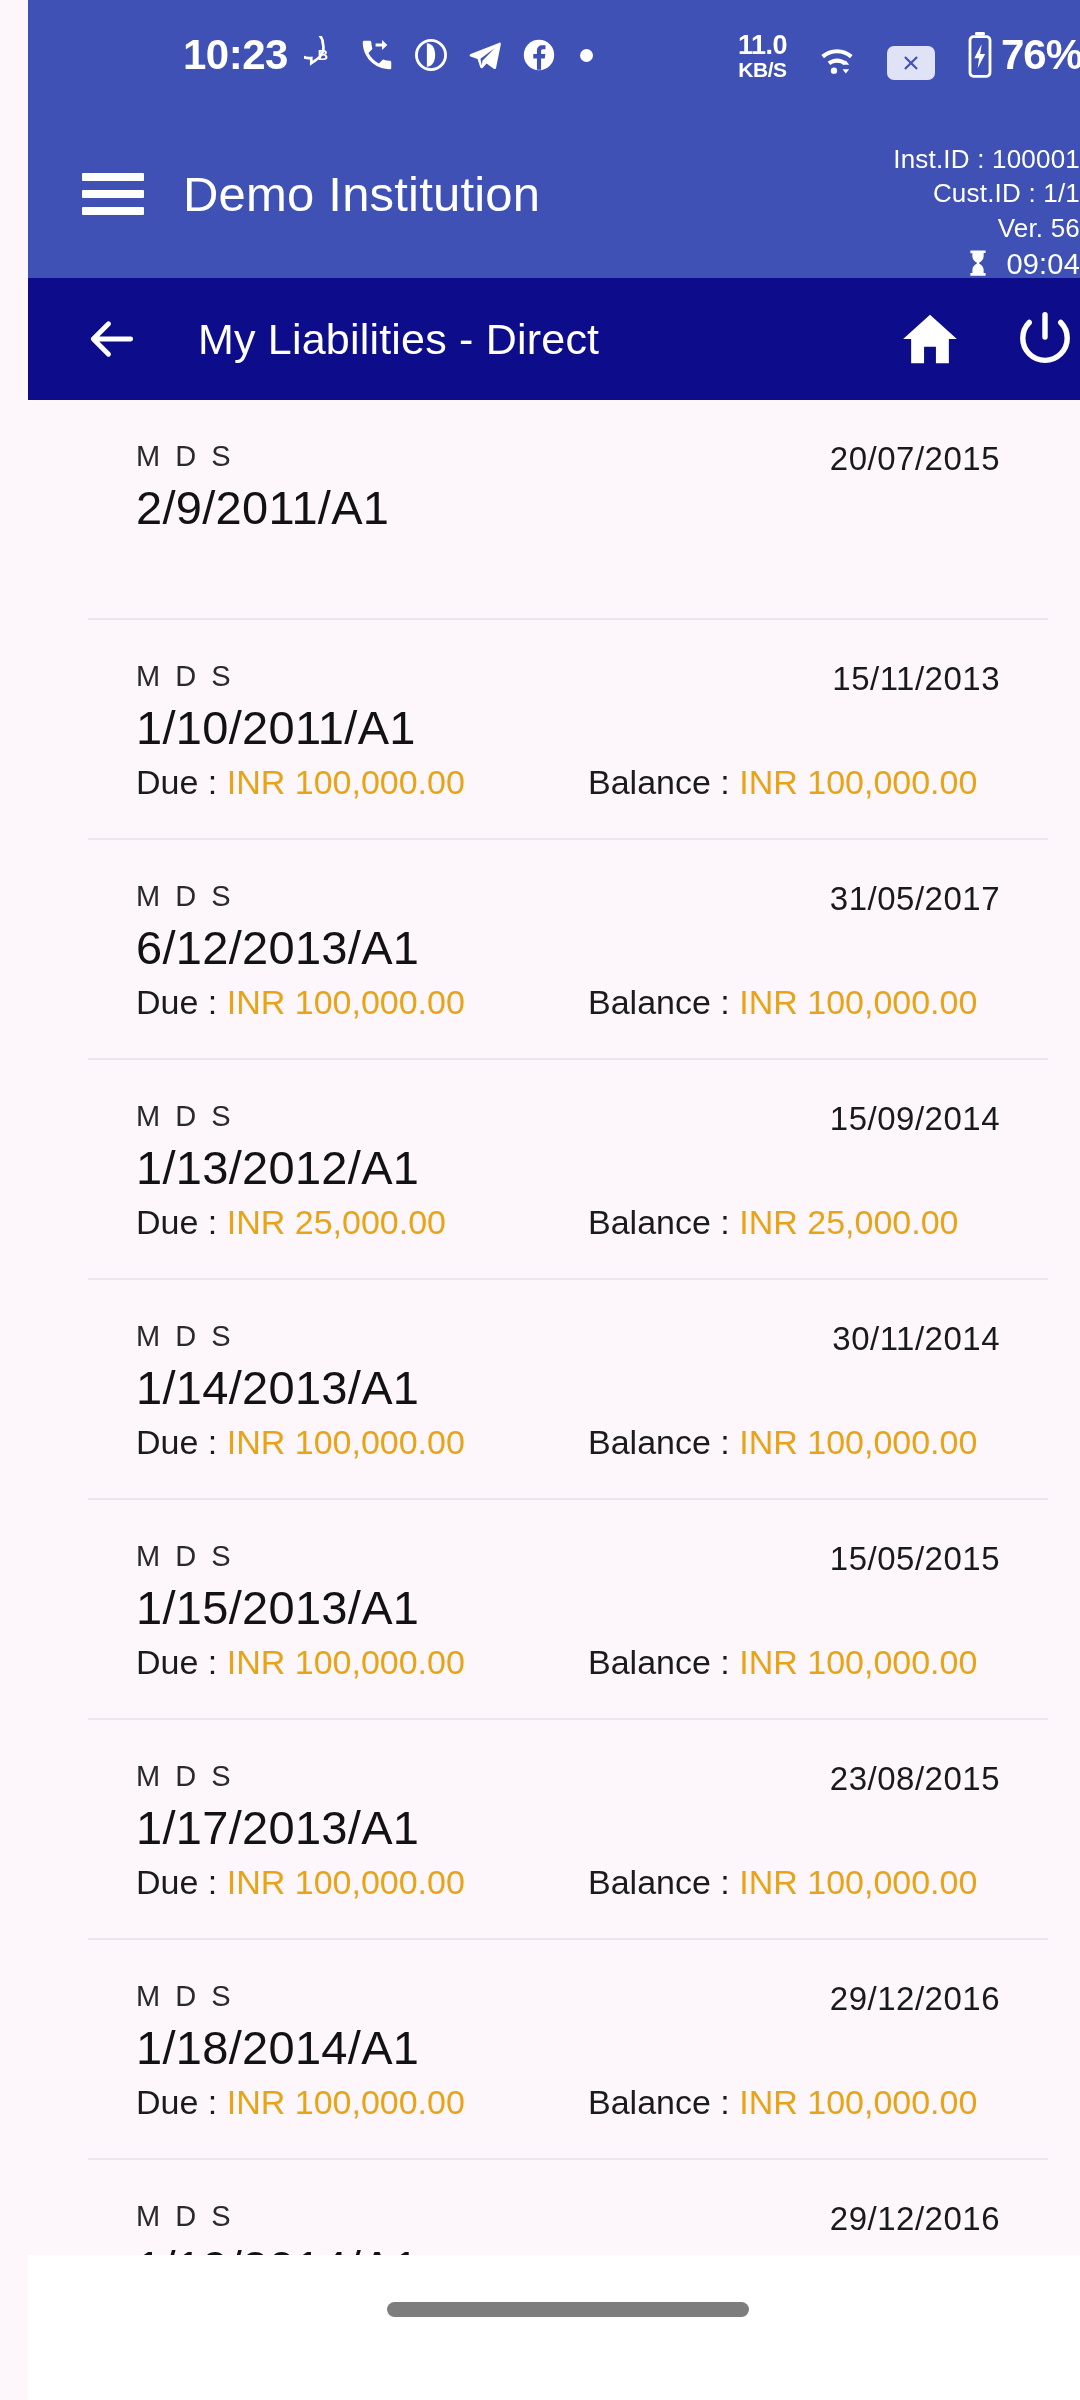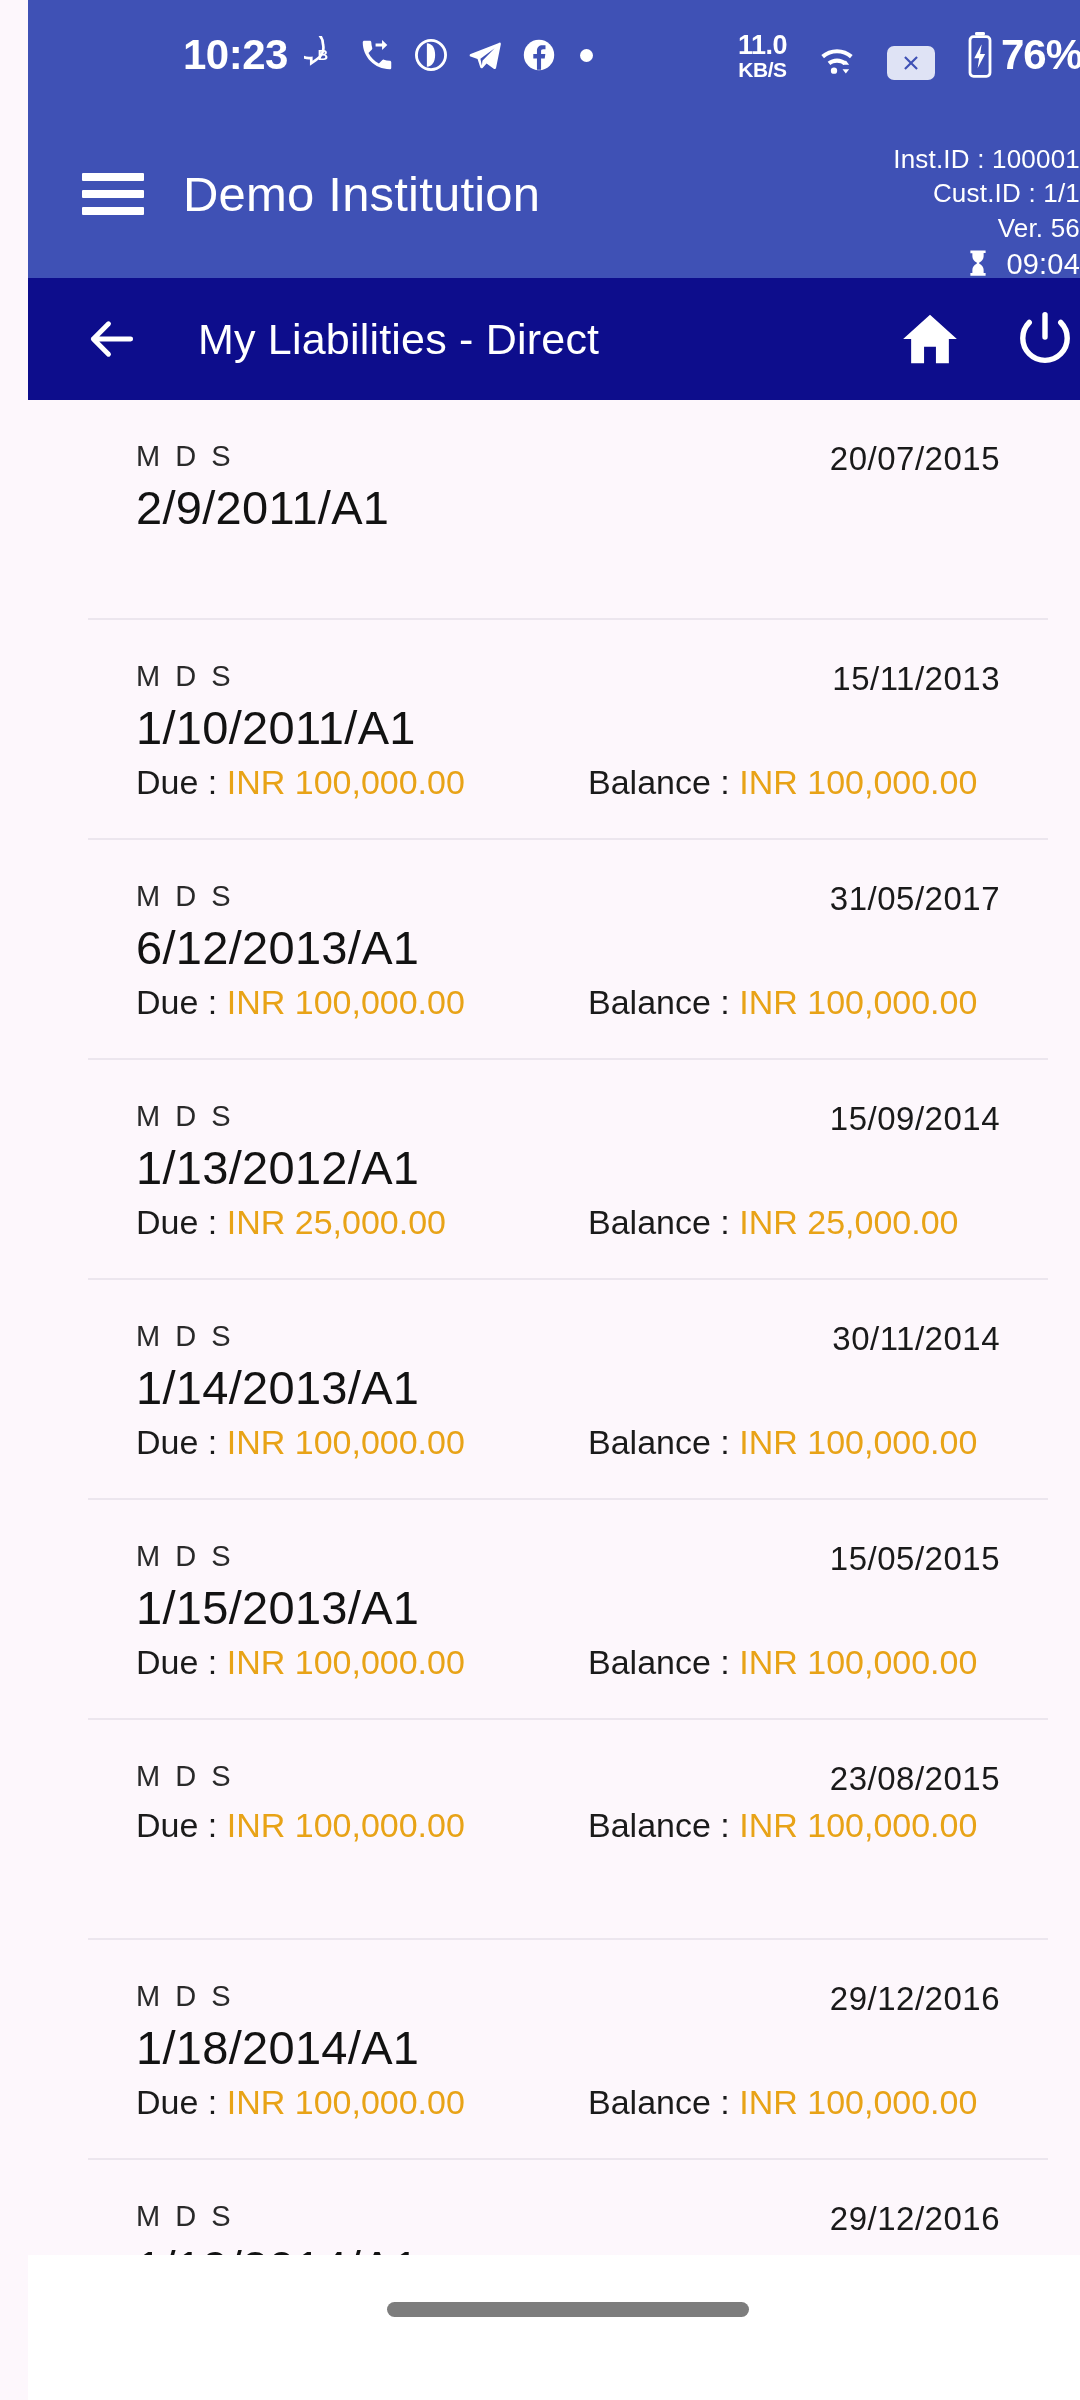--- a/index.html
+++ b/index.html
@@ -295,20 +295,21 @@
       </div>
       <div class="divider"></div>
     </div>
 
     <div class="row">
       <div class="row-inner">
         <div class="row-top">
           <span class="r-type">M D S</span>
           <span class="r-date">23/08/2015</span>
         </div>
+        <div class="r-ref">1/17/2013/A1</div>
         <div class="r-amounts">
           <span class="seg-due">
             <span class="lbl">Due : </span><span class="val">INR 100,000.00</span>
           </span>
           <span>
             <span class="lbl">Balance : </span><span class="val">INR 100,000.00</span>
           </span>
         </div>
       </div>
       <div class="divider"></div>

